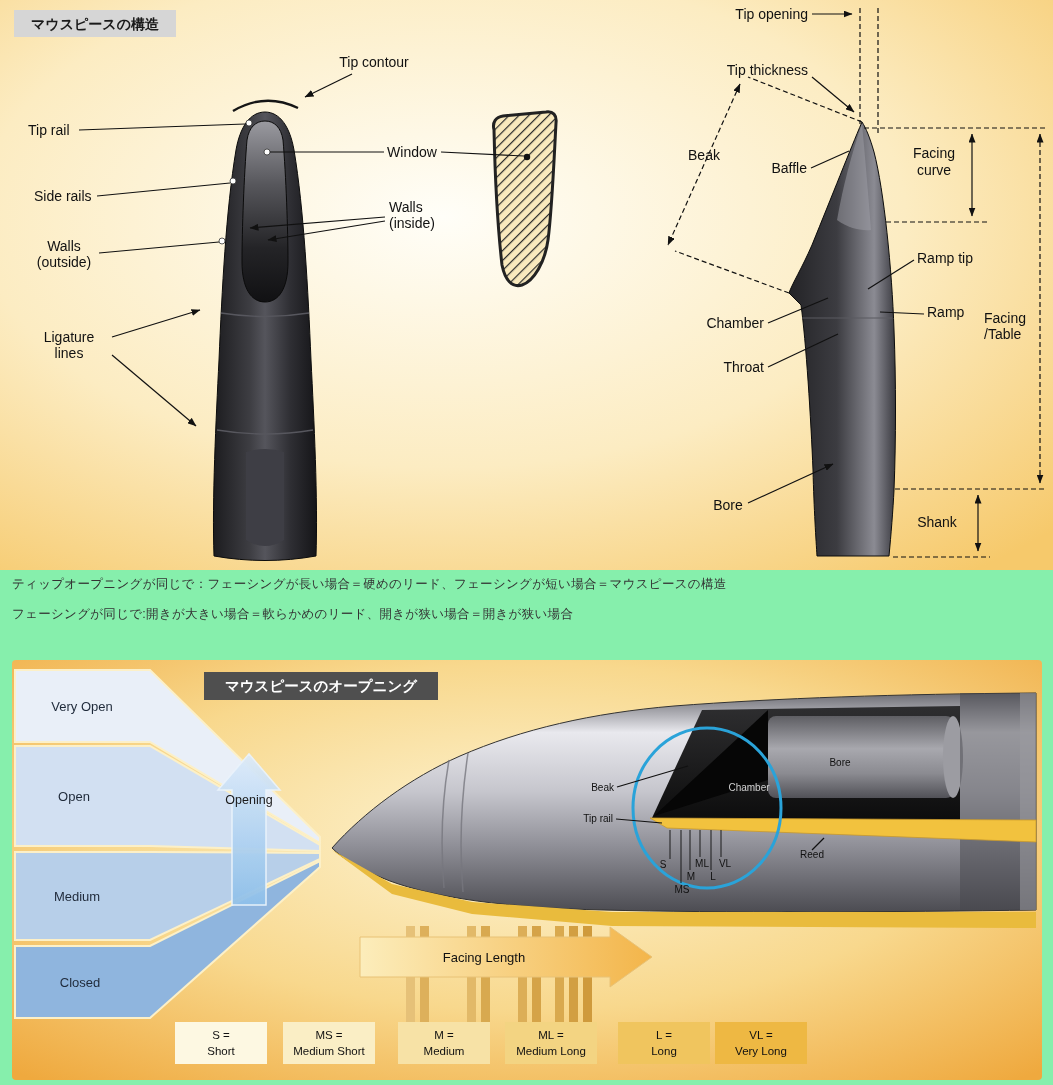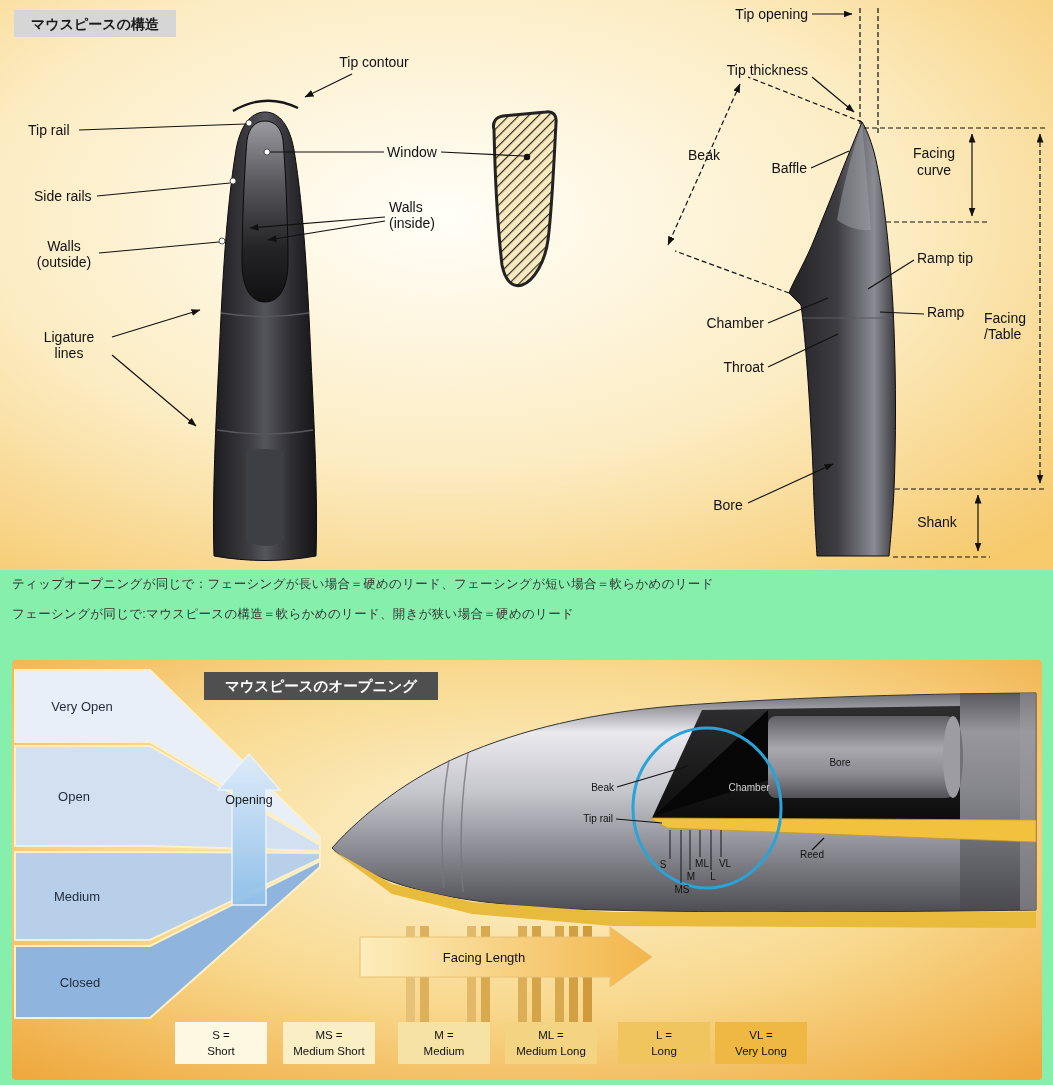--- a/index.html
+++ b/index.html
@@ -171,22 +171,22 @@
 
       <text class="lbl" x="728" y="510" text-anchor="middle">Bore</text>
       <path class="ln" d="M 748 503 L 833 464" marker-end="url(#ah)"></path>
 
       <path class="dsh" d="M 893 557 L 990 557"></path>
       <path class="ln" d="M 978 495 L 978 551" marker-start="url(#ah)" marker-end="url(#ah)"></path>
       <text class="lbl" x="937" y="527" text-anchor="middle">Shank</text>
     </g>
   </svg>
 
-  <div class="note" style="top:576px">ティップオープニングが同じで：フェーシングが長い場合＝硬めのリード、フェーシングが短い場合＝軟らかめのリード</div>
-  <div class="note" style="top:606px">フェーシングが同じで:マウスピースの構造＝軟らかめのリード、開きが狭い場合＝硬めのリード</div>
+  <div class="note" style="top:576px">ティップオープニングが同じで：フェーシングが長い場合＝硬めのリード、フェーシングが短い場合＝マウスピースの構造</div>
+  <div class="note" style="top:606px">フェーシングが同じで:開きが大きい場合＝軟らかめのリード、開きが狭い場合＝開きが狭い場合</div>
 
   <svg style="left:12px;top:660px" width="1030" height="420" viewBox="0 0 1030 420">
     <defs>
       <radialGradient id="bgBot" cx="50%" cy="42%" r="75%">
         <stop offset="0%" stop-color="#fdf4d4"></stop>
         <stop offset="55%" stop-color="#f8d88d"></stop>
         <stop offset="100%" stop-color="#efa93e"></stop>
       </radialGradient>
       <linearGradient id="arrowUp" x1="0" y1="0" x2="0" y2="1">
         <stop offset="0%" stop-color="#ddebfa"></stop>

